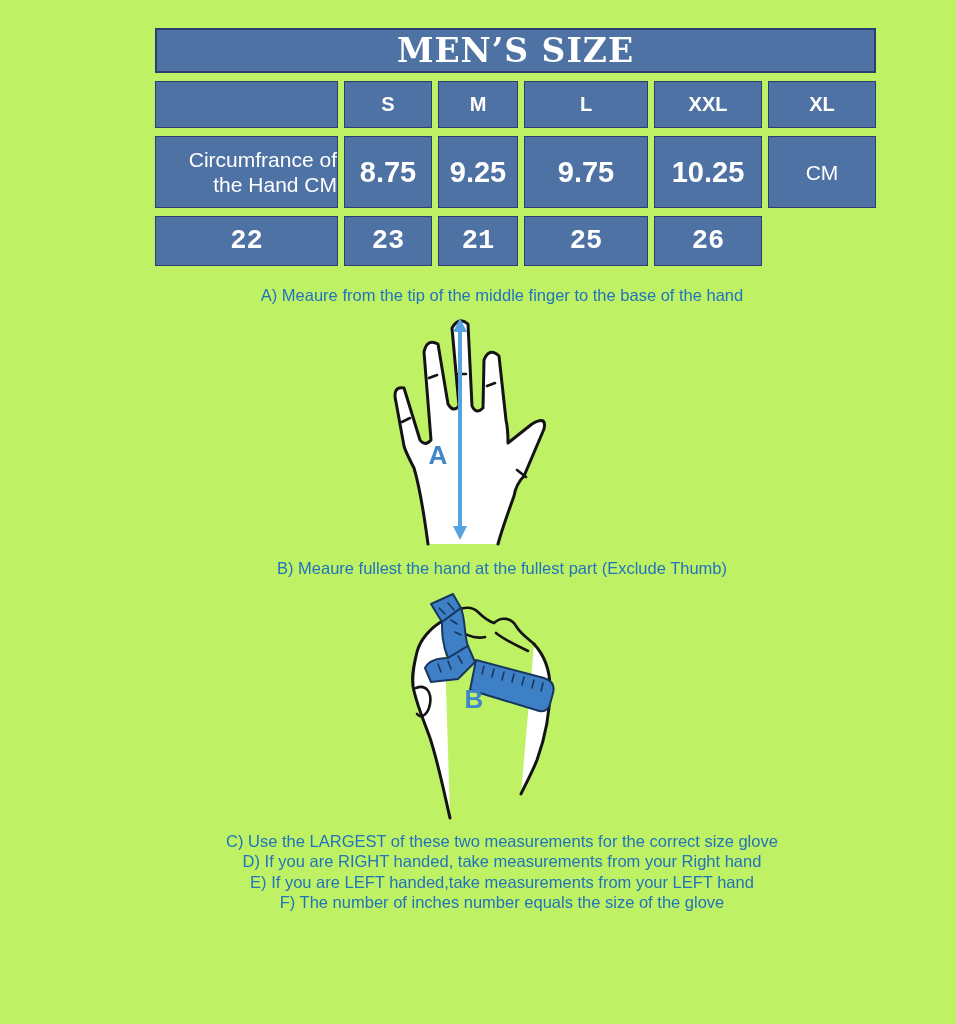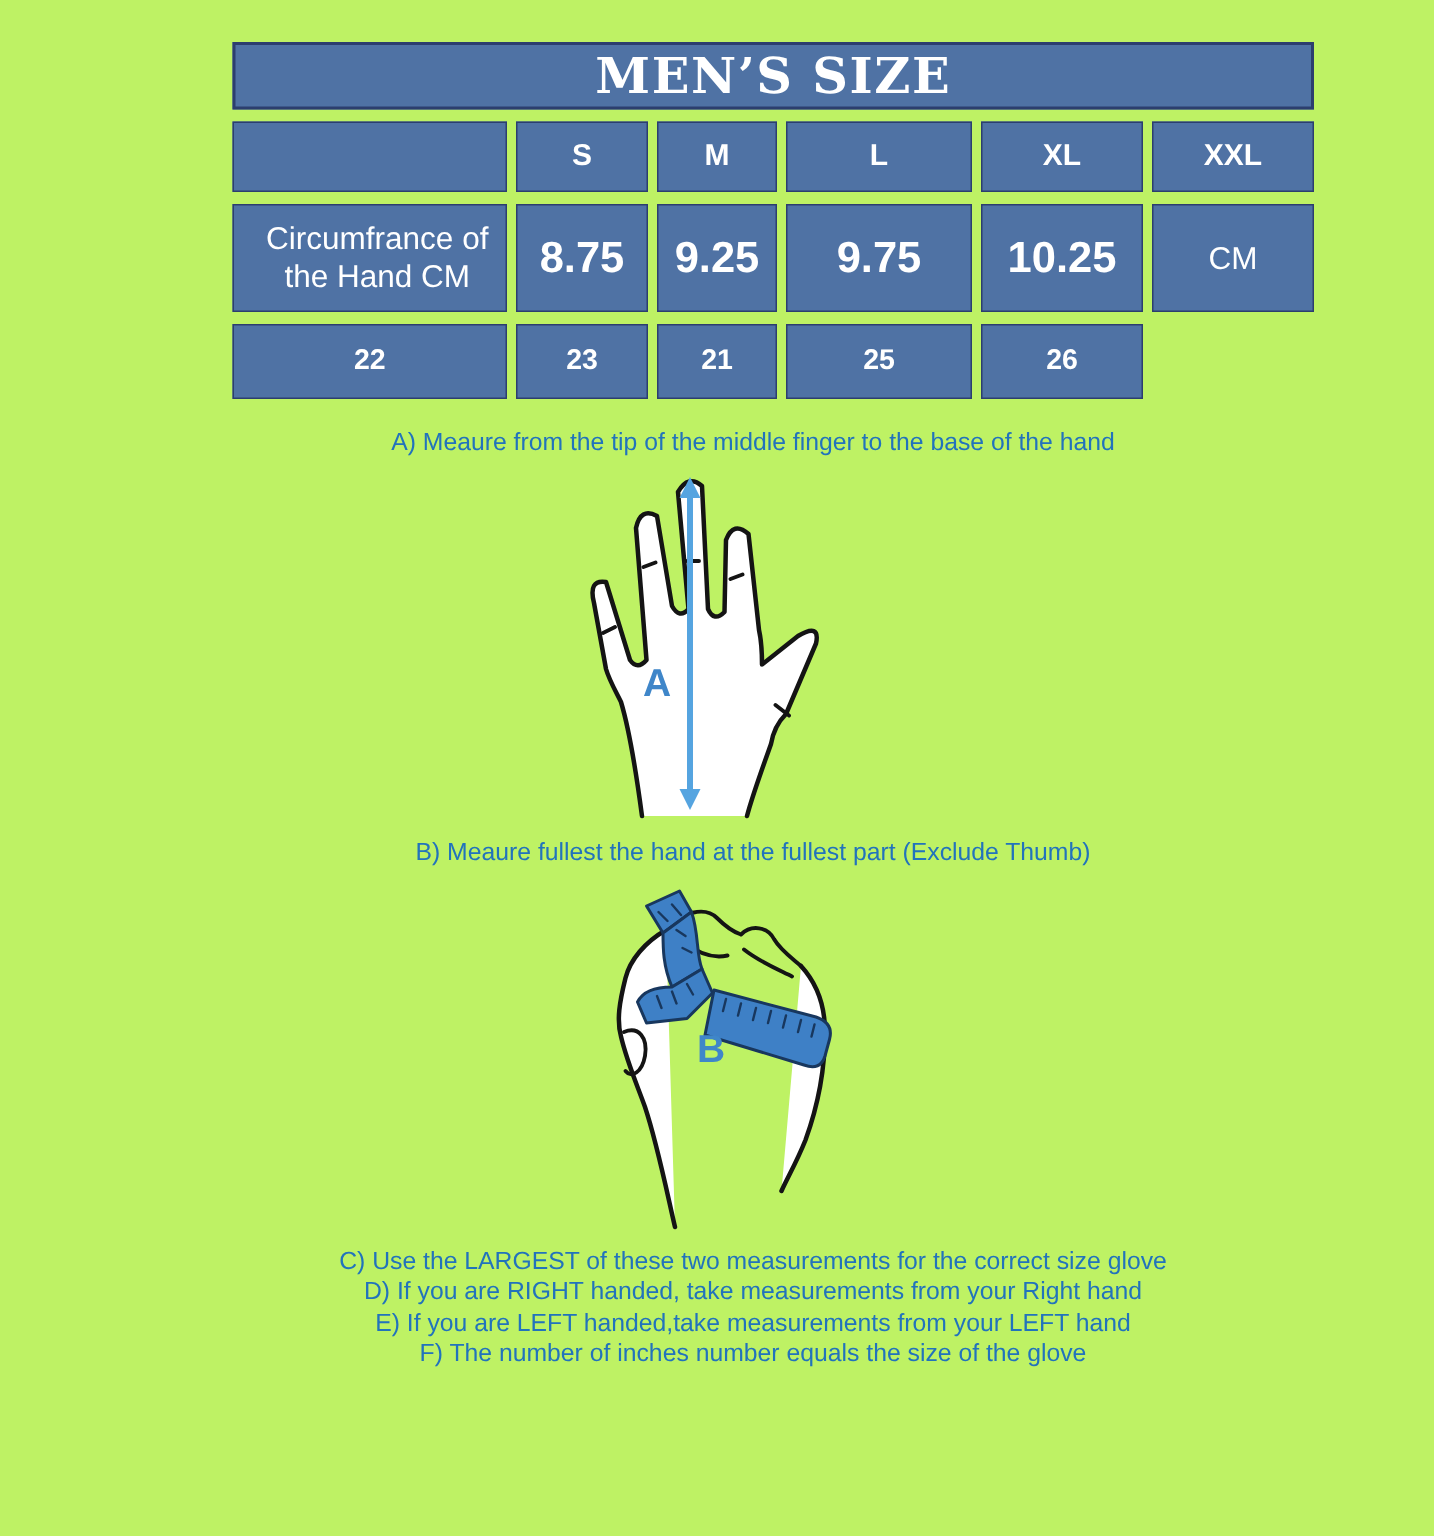--- a/index.html
+++ b/index.html
@@ -20,23 +20,23 @@
     display:flex;align-items:center;justify-content:center;
     text-align:center;box-sizing:border-box;
   }
   .title-cell{
     grid-column:1 / -1;border:2px solid #2C3E6E;
     font-family:"DejaVu Serif",serif;font-weight:700;
     font-size:33px;letter-spacing:1px;
   }
   .size-head{font-weight:700;font-size:20px;}
   .row-label{font-size:21px;line-height:25px;}
-  .row-label.left{justify-content:flex-start;text-align:center;padding-left:10px;}
+  .row-label.left{justify-content:flex-start;text-align:right;padding-left:10px;}
   .val-big{font-weight:700;font-size:29px;}
-  .val-cm{font-weight:700;font-size:19px;}
+  .val-cm{font-weight:700;font-size:27px;font-family:Liberation Mono, monospace;}
   
   .caption{
     position:absolute;left:0;width:956px;text-align:center;
     color:#2273BC;font-size:16.5px;line-height:20.5px;padding-left:24px;
   }
   
   #hand-a-svg{position:absolute;left:380px;top:312px;}
   #fist-b-svg{position:absolute;left:398px;top:588px;}
   .outline{fill:#ffffff;stroke:#141414;stroke-width:3;stroke-linecap:round;stroke-linejoin:round;}
   .detail{fill:none;stroke:#141414;stroke-width:2.6;stroke-linecap:round;}
@@ -54,22 +54,22 @@
 
 <div id="page">
 
   <div id="size-table">
     <div class="cell title-cell">MEN’S SIZE</div>
 
     <div class="cell"></div>
     <div class="cell size-head">S</div>
     <div class="cell size-head">M</div>
     <div class="cell size-head">L</div>
+    <div class="cell size-head">XXL</div>
     <div class="cell size-head">XL</div>
-    <div class="cell size-head">XXL</div>
 
     <div class="cell row-label left">Circumfrance of the Hand CM</div>
     <div class="cell val-big">8.75</div>
     <div class="cell val-big">9.25</div>
     <div class="cell val-big">9.75</div>
     <div class="cell val-big">10.25</div>
 
     <div class="cell row-label">CM</div>
     <div class="cell val-cm">22</div>
     <div class="cell val-cm">23</div>

